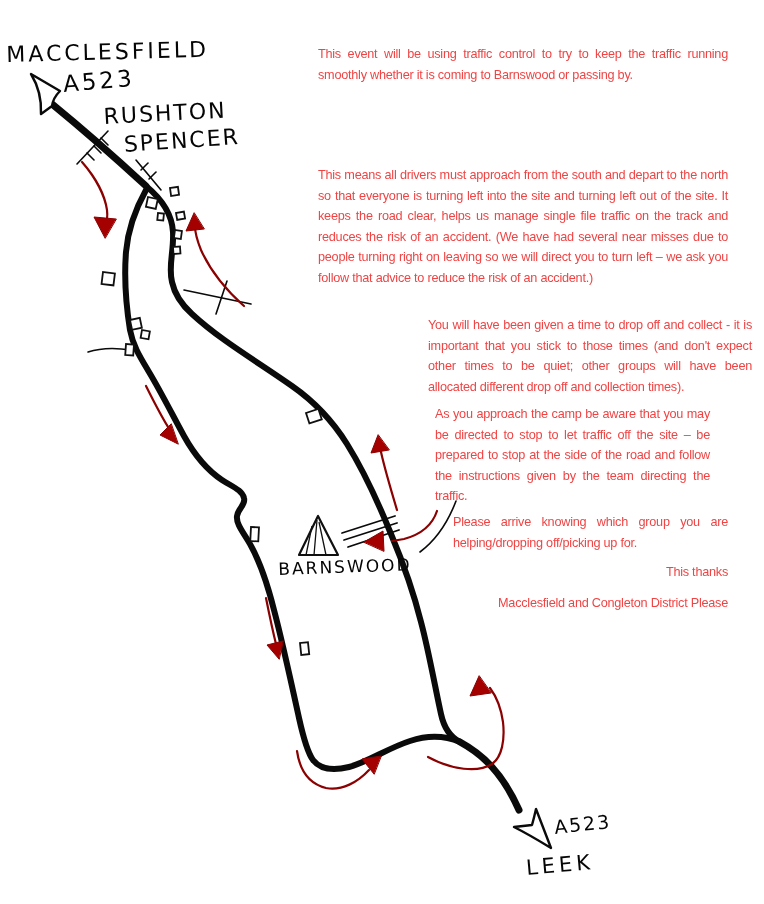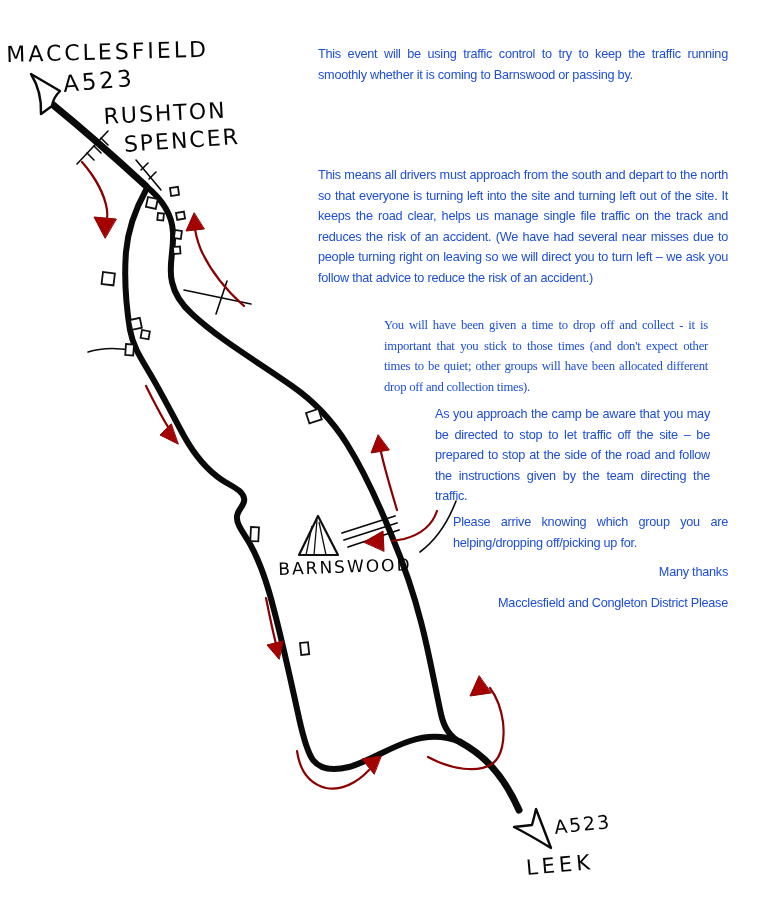--- a/index.html
+++ b/index.html
@@ -1,20 +1,20 @@
 <!DOCTYPE html>
 <html><head>
 <meta charset="utf-8">
 <style>
   html,body{margin:0;padding:0;background:#ffffff;}
   #page{position:relative;width:764px;height:904px;background:#ffffff;overflow:hidden;
         font-family:"Liberation Sans",sans-serif;}
   #map-svg{position:absolute;left:0;top:0;width:764px;height:904px;}
   .para{position:absolute;font-family:"Liberation Sans",sans-serif;font-size:12.7px;
-        line-height:20.6px;letter-spacing:-0.25px;color:#1d4ed8;text-align:justify;}
+        line-height:20.6px;letter-spacing:-0.25px;color:#ef4444;text-align:justify;}
   .para.right{text-align:right;}
   .hand-label{position:absolute;font-family:"DejaVu Sans",sans-serif;color:#050505;
         white-space:nowrap;transform-origin:left top;}
 </style>
 </head>
 <body>
 
 <div id="page">
 
   <svg id="map-svg" viewBox="0 0 764 904">
@@ -148,19 +148,19 @@
   <div class="hand-label" style="left:6px;top:42px;font-size:22px;letter-spacing:3px;transform:rotate(-1.5deg);">MACCLESFIELD</div>
   <div class="hand-label" style="left:62px;top:71px;font-size:23px;letter-spacing:3px;transform:rotate(-5deg);">A523</div>
   <div class="hand-label" style="left:103px;top:104px;font-size:22px;letter-spacing:2px;transform:rotate(-3deg);">RUSHTON</div>
   <div class="hand-label" style="left:123px;top:132px;font-size:22px;letter-spacing:2px;transform:rotate(-4deg);">SPENCER</div>
   <div class="hand-label" style="left:278px;top:559px;font-size:17px;letter-spacing:2px;transform:rotate(-2deg);">BARNSWOOD</div>
   <div class="hand-label" style="left:553px;top:816px;font-size:19px;letter-spacing:2px;transform:rotate(-6deg);">A523</div>
   <div class="hand-label" style="left:525px;top:856px;font-size:21px;letter-spacing:4px;transform:rotate(-5deg);">LEEK</div>
 
   <div class="para" style="left:318px;top:44px;width:410px;">This event will be using traffic control to try to keep the traffic running smoothly whether it is coming to Barnswood or passing by.</div>
   <div class="para" style="left:318px;top:165px;width:410px;">This means all drivers must approach from the south and depart to the north so that everyone is turning left into the site and turning left out of the site.  It keeps the road clear, helps us manage single file traffic on the track and reduces the risk of an accident.  (We have had several near misses due to people turning right on leaving so we will direct you to turn left – we ask you follow that advice to reduce the risk of an accident.)</div>
-  <div class="para" style="left:384px;top:315px;width:324px;font-family:Liberation Serif, serif;">You will have been given a time to drop off and collect - it is important that you stick to those times (and don't expect other times to be quiet; other groups will have been allocated different drop off and collection times).</div>
+  <div class="para" style="left:428px;top:315px;width:324px;">You will have been given a time to drop off and collect - it is important that you stick to those times (and don't expect other times to be quiet; other groups will have been allocated different drop off and collection times).</div>
   <div class="para" style="left:435px;top:404px;width:275px;">As you approach the camp be aware that you may be directed to stop to let traffic off the site – be prepared to stop at the side of the road and follow the instructions given by the team directing the traffic.</div>
   <div class="para" style="left:453px;top:512px;width:275px;">Please arrive knowing which group you are helping/dropping off/picking up for.</div>
-  <div class="para right" style="left:453px;top:562px;width:275px;">Many thanks</div>
+  <div class="para right" style="left:453px;top:562px;width:275px;">This thanks</div>
   <div class="para right" style="left:453px;top:593px;width:275px;">Macclesfield and Congleton District Please</div>
 
 </div>
 
 </body></html>

